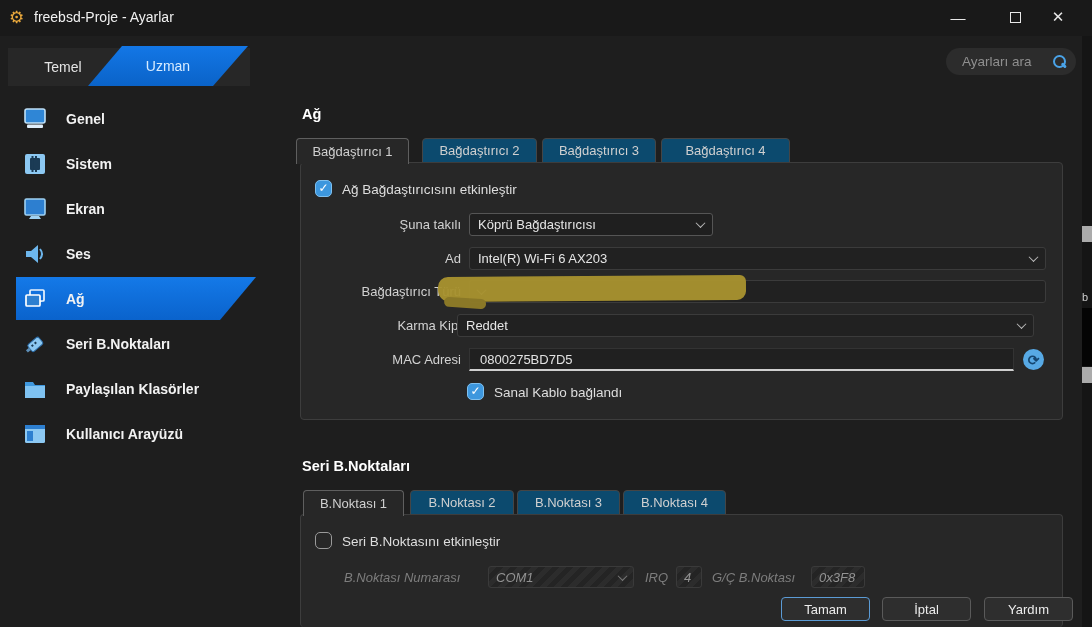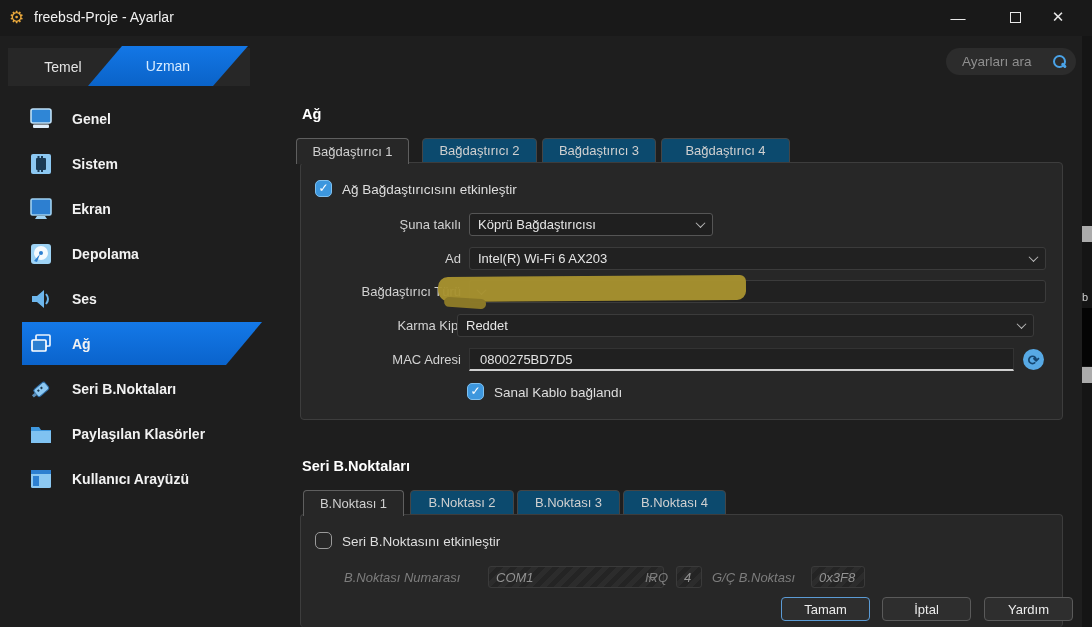--- a/index.html
+++ b/index.html
@@ -24,21 +24,21 @@
   #tab-expert { position:absolute; left:88px; top:46px; width:160px; height:40px;
     background:linear-gradient(180deg,#1377e6,#0a63c8);
     clip-path:polygon(34px 0,100% 0,calc(100% - 35px) 100%,0 100%);
     display:flex; align-items:center; justify-content:center; font-size:14px; color:#d8ecff; }
   #search-box { position:absolute; left:946px; top:48px; width:130px; height:27px; background:#2c2c2c; border-radius:14px; display:flex; align-items:center; padding:0 10px 0 16px; }
   #search-box .ph { flex:1; font-size:13.5px; color:#8f8f8f; }
   .mag { position:relative; width:14px; height:14px; }
   .mag::before { content:""; position:absolute; left:1px; top:0; width:9px; height:9px; border:2.5px solid #4aa3e8; border-radius:50%; background:#bfе0f7; }
   .mag::after { content:""; position:absolute; left:9px; top:9px; width:6px; height:2.5px; background:#4aa3e8; transform:rotate(45deg); border-radius:2px; }
   
-  #sidebar { position:absolute; left:14px; top:96px; width:290px; }
+  #sidebar { position:absolute; left:8px; top:96px; width:290px; }
   .side-item { position:relative; height:45px; display:flex; align-items:center; padding-left:14px; }
   .side-item .lbl { margin-left:18px; font-size:14px; font-weight:bold; color:#f2f2f2; position:relative; z-index:2; }
   .side-item svg { position:relative; z-index:2; }
   .sel-bg { position:absolute; left:8px; top:1px; width:240px; height:43px;
     background:linear-gradient(180deg,#1479e8,#0a63cc);
     clip-path:polygon(0 0,100% 0,calc(100% - 36px) 100%,0 100%); z-index:1; }
   
   .heading { position:absolute; font-size:14.5px; font-weight:bold; color:#ffffff; }
   #net-heading { left:302px; top:106px; }
   #serial-heading { left:302px; top:458px; }
@@ -132,29 +132,20 @@
     </div>
     <div class="side-item">
       <svg width="26" height="26" viewBox="0 0 26 26">
           <rect x="3" y="3" width="20" height="16" rx="1.5" fill="#2d7fd0" stroke="#9fd1f2" stroke-width="1.6"></rect>
           <polygon points="9,20 17,20 19,23 7,23" fill="#9fd1f2"></polygon>
         </svg>
       <span class="lbl">Ekran</span>
     </div>
     <div class="side-item">
       <svg width="26" height="26" viewBox="0 0 26 26">
-          <rect x="3" y="3" width="20" height="20" rx="3" fill="#9ed3f5"></rect>
-          <circle cx="13" cy="12" r="7" fill="#f4fafe"></circle>
-          <circle cx="13" cy="12" r="2" fill="#2d7fd0"></circle>
-          <path d="M12 13 L6 20 L9 21 Z" fill="#2d7fd0"></path>
-        </svg>
-      <span class="lbl">Depolama</span>
-    </div>
-    <div class="side-item">
-      <svg width="26" height="26" viewBox="0 0 26 26">
           <polygon points="4,10 9,10 16,4 16,22 9,16 4,16" fill="#6db6ec"></polygon>
           <path d="M18 8 q4 5 0 10" stroke="#6db6ec" stroke-width="2" fill="none"></path>
         </svg>
       <span class="lbl">Ses</span>
     </div>
     <div class="side-item">
       <div class="sel-bg"></div>
       <svg width="26" height="26" viewBox="0 0 26 26">
           <rect x="8" y="4" width="14" height="11" rx="1" fill="none" stroke="#eaf4fd" stroke-width="1.7"></rect>
           <path d="M17 15 v3 l3-3" fill="#eaf4fd"></path>
@@ -242,21 +233,21 @@
   <div class="tabrow-tab sel" style="left:303px;top:490px;width:101px;">B.Noktası 1</div>
   <div class="tabrow-tab" style="left:410px;top:490px;width:104px;">B.Noktası 2</div>
   <div class="tabrow-tab" style="left:517px;top:490px;width:103px;">B.Noktası 3</div>
   <div class="tabrow-tab" style="left:623px;top:490px;width:103px;">B.Noktası 4</div>
 
   <div class="panel" id="panel-serial">
     <span class="cbx off" style="left:14px;top:17px;"></span>
     <span class="cbx-label" style="left:41px;top:19px;">Seri B.Noktasını etkinleştir</span>
 
     <span class="dis-label" style="left:43px;top:55px;">B.Noktası Numarası</span>
-    <div class="dis-field" style="left:187px;top:51px;width:176px;">
+    <div class="dis-field" style="left:187px;top:51px;width:146px;">
       <span style="flex:1">COM1</span>
       <span class="chev"></span>
     </div>
     <span class="dis-label" style="left:344px;top:55px;">IRQ</span>
     <div class="dis-field" style="left:375px;top:51px;width:26px;">
       <span>4</span>
     </div>
     <span class="dis-label" style="left:411px;top:55px;">G/Ç B.Noktası</span>
     <div class="dis-field" style="left:510px;top:51px;width:54px;">
       <span>0x3F8</span>

